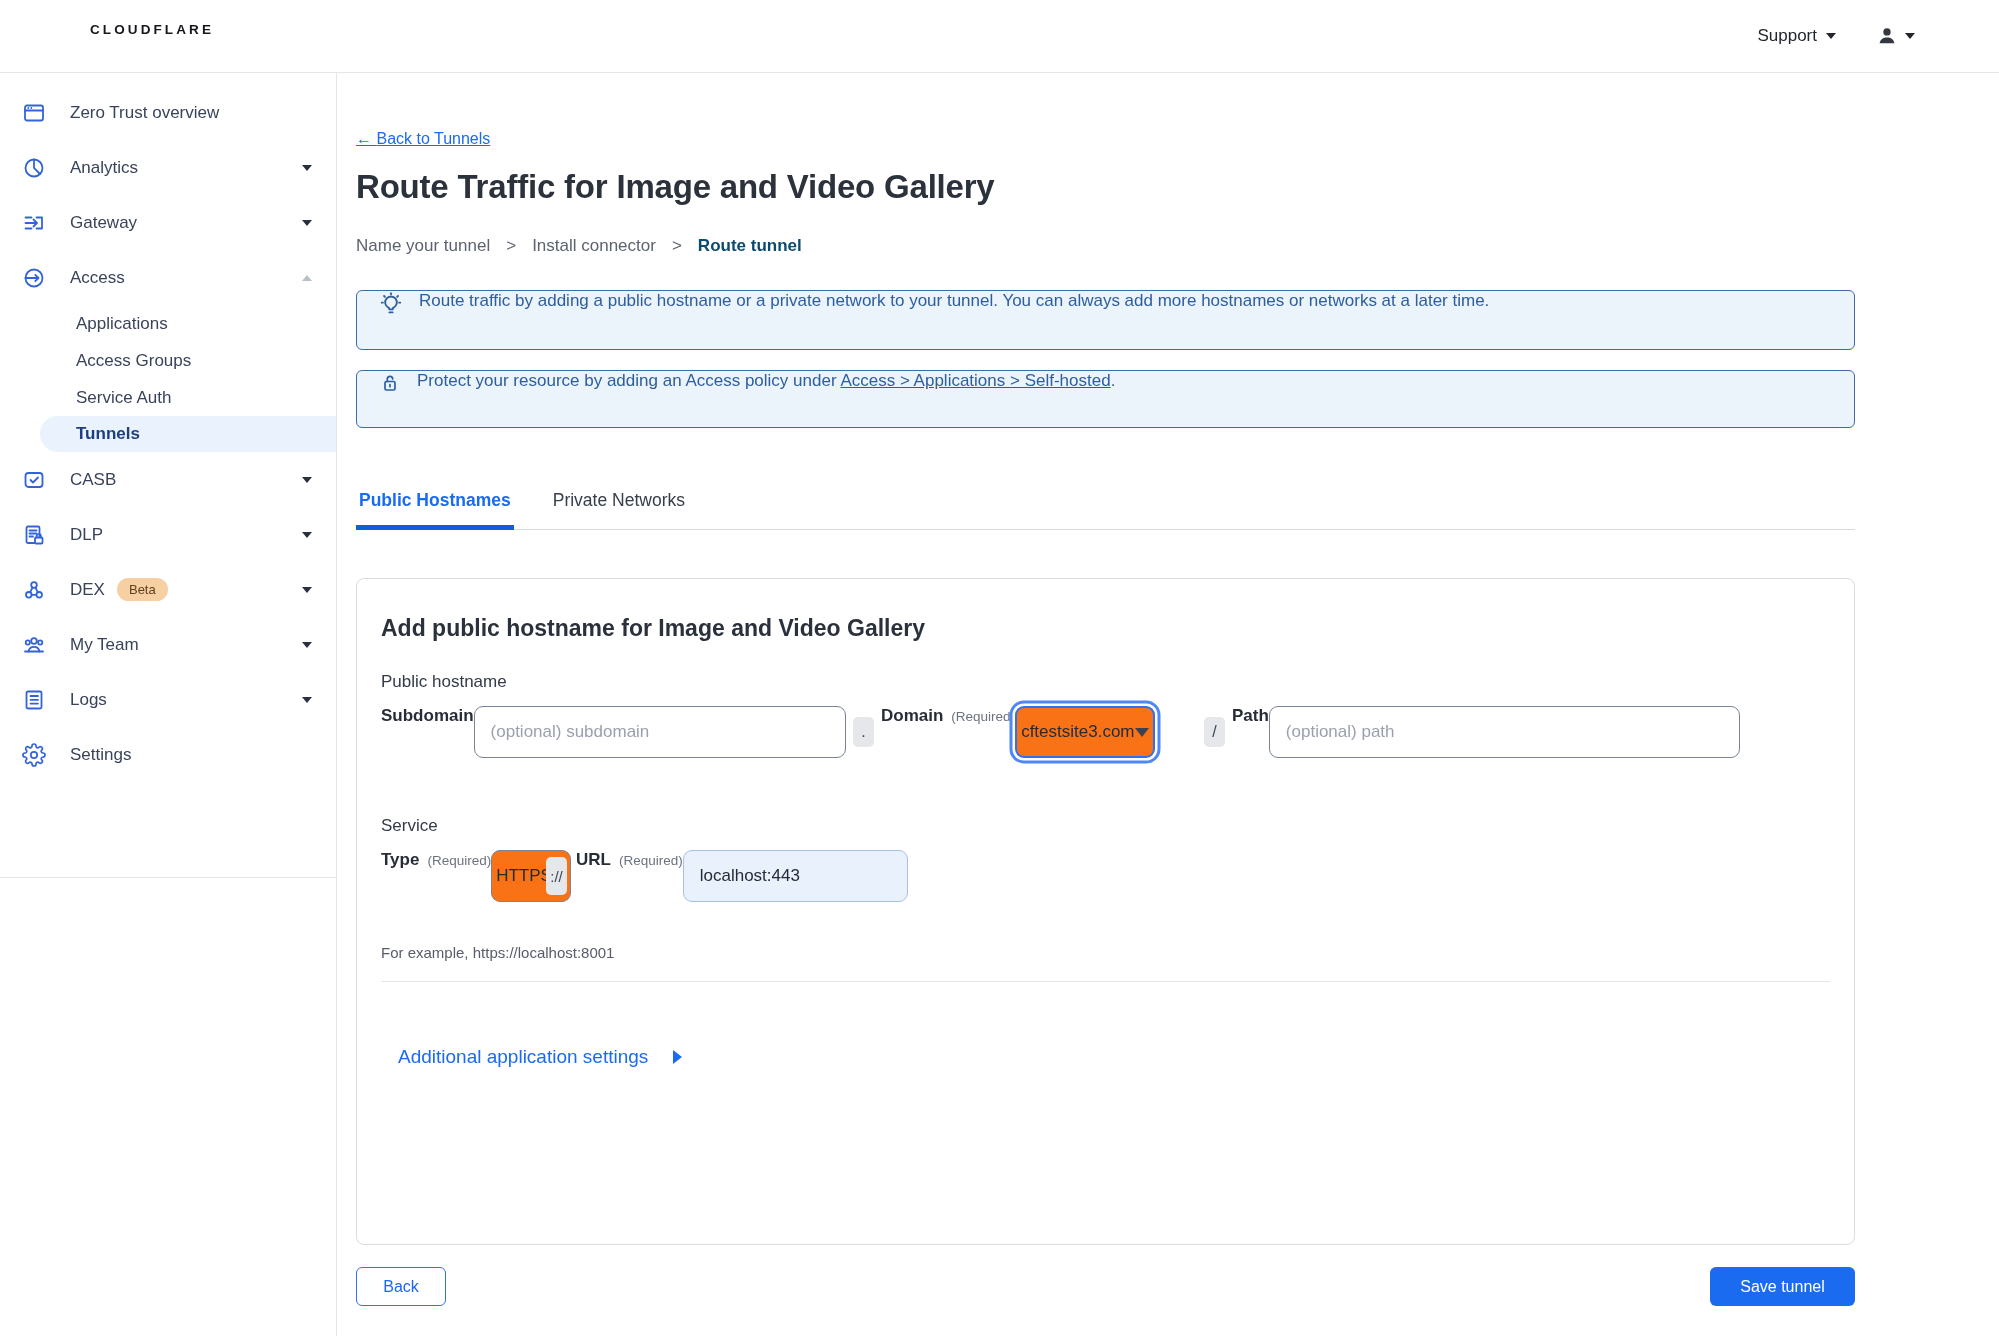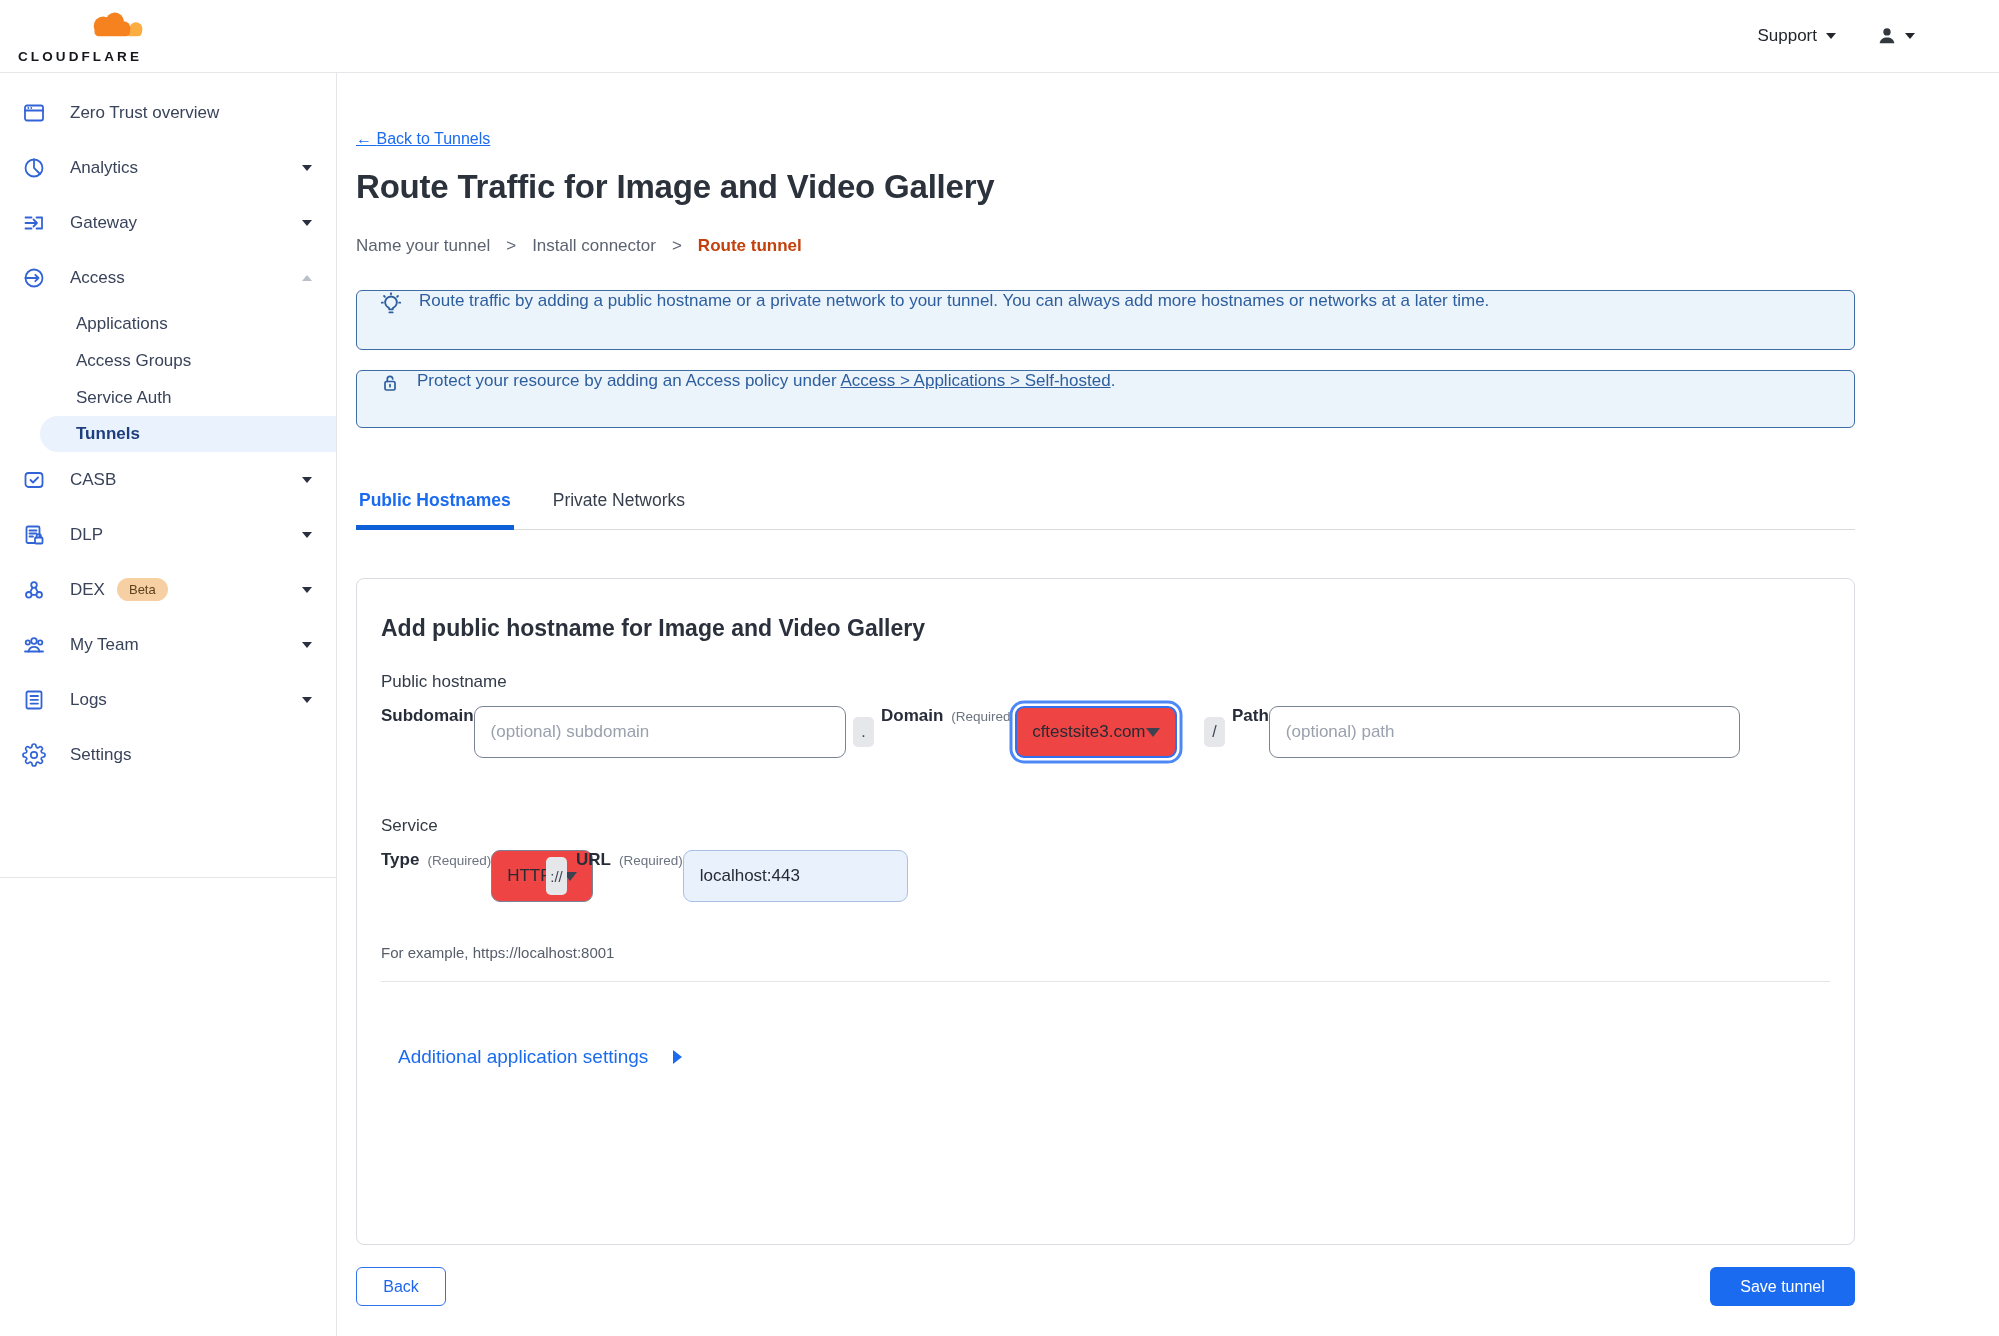--- a/index.html
+++ b/index.html
@@ -13,21 +13,21 @@
   html,body{margin:0;padding:0}
   body{
     width:1999px;height:1336px;position:relative;overflow:hidden;background:#fff;
     font-family:"Liberation Sans","DejaVu Sans",sans-serif;color:#2b313c;
   }
   svg{display:block}
 
   
   .top-header{position:absolute;top:0;left:0;right:0;height:73px;background:#fff;
     border-bottom:1px solid #e4e6ea;display:flex;align-items:center;justify-content:space-between;z-index:10;}
-  .logo{margin-left:18px;display:flex;flex-direction:column;cursor:pointer;width:150px;gap:8px;}
+  .logo{margin-left:18px;display:flex;flex-direction:row;cursor:pointer;width:150px;gap:8px;}
   .logo .cloud{margin-left:64px}
   .wordmark{font-size:13.5px;font-weight:700;letter-spacing:3.1px;color:#15171c;margin-top:1px;white-space:nowrap}
   .header-right{display:flex;align-items:center;gap:40px;margin-right:84px}
   .support-menu{display:flex;align-items:center;gap:9px;font-size:17px;color:#22262d;cursor:pointer}
   .user-menu{display:flex;align-items:center;gap:7px;color:#33373e;cursor:pointer}
   .chev-solid{width:0;height:0;border-left:5.5px solid transparent;border-right:5.5px solid transparent;border-top:6.5px solid #23262c}
 
   
   .sidebar{position:absolute;top:73px;left:0;bottom:0;width:337px;background:#fff;border-right:1px solid #e4e6ea}
   .team-row{height:80px;display:flex;align-items:center;gap:16px;padding:0 22px 0 20px;border-bottom:1px solid #e4e6ea;cursor:pointer}
@@ -46,21 +46,21 @@
   .badge-beta{background:var(--beta-bg);color:var(--beta-text);font-size:13px;line-height:1;padding:5px 12px;border-radius:12px;margin-left:12px}
   .sidebar-divider{position:absolute;top:804px;left:0;right:0;border-top:1px solid #e4e6ea}
 
   
   .main{position:absolute;left:337px;top:73px;right:0;bottom:0;background:#fff;padding:57px 0 0 19px}
   .content{width:1499px}
   .back-link{display:inline-block;color:var(--link);font-size:16px;text-decoration:underline;cursor:pointer}
   .page-title{margin-top:20px;font-size:33px;font-weight:700;color:#2c323c;letter-spacing:-.2px}
   .breadcrumb{margin-top:30px;display:flex;align-items:center;gap:16px;font-size:17px;color:#5c6370}
   .crumb{cursor:pointer}
-  .crumb.current{font-weight:700;color:#c2410c;cursor:default}
+  .crumb.current{font-weight:700;color:#0c4a6e;cursor:default}
   .banner{margin-top:34px;height:60px;border:1px solid var(--banner-border);border-radius:6px;background:var(--banner-bg);
     display:flex;padding:0 21px;gap:15px;color:var(--banner-text);font-size:17px}
   .banner.second{margin-top:20px;height:58px}
   .banner .bicon{flex:none;color:var(--banner-text)}
   .banner a{color:inherit;text-decoration:underline;cursor:pointer}
 
   .tabs{margin-top:62px;display:flex;gap:36px;border-bottom:1px solid #d8dade}
   .tab{font-size:17.5px;color:#373e4b;padding:0 3px 14px;border-bottom:5px solid transparent;margin-bottom:-1px;cursor:pointer}
   .tab.active{color:var(--accent);font-weight:700;border-bottom-color:#0e60d8}
 
@@ -71,22 +71,22 @@
   .fcol{display:flex;flex-direction:row}
   .flabel{font-size:17px;font-weight:700;color:#272d38;margin-bottom:14px;display:flex;align-items:baseline;gap:8px;white-space:nowrap}
   .freq{font-size:13.5px;font-weight:400;color:#6b7380}
   .tinput{height:52px;border:1.4px solid #7b8494;border-radius:9px;padding:0 16px;font-size:17px;color:#262b34;
     background:#fff;font-family:inherit;outline:none;width:100%}
   .tinput::placeholder{color:#9aa1ad}
   .w-subdomain{width:465px}.w-domain{width:316px}.w-path{width:508px}.w-type{width:156px}.w-url{width:332px}
   .sep{height:30px;min-width:21px;padding:0 4px;background:#e5e7ea;border-radius:5px;display:flex;align-items:center;
     justify-content:center;font-size:16px;color:#3f4552;margin:0 7px 11px;flex:none}
   .sep.scheme{height:38px;margin:0 9px 7px;font-size:15px}
-  .select{height:52px;border:1.4px solid #7b8494;border-radius:9px;padding:0 15px;display:flex;align-items:center;
-    justify-content:space-between;font-size:17px;color:#262b34;background:#ef4444;cursor:pointer}
+  .select{height:52px;border:1.4px solid #7b8494;border-radius:9px;padding:0 4px;display:flex;align-items:center;
+    justify-content:space-between;font-size:17px;color:#262b34;background:#f97316;cursor:pointer}
   .select .caret{width:0;height:0;border-left:7px solid transparent;border-right:7px solid transparent;border-top:9px solid #3c4250}
   .select.focused{border:2px solid #2f6ff0;box-shadow:0 0 0 2.5px #fff,0 0 0 5.5px #4d88f6}
   .url-input{background:var(--url-bg);border-color:#a9c0e2}
   .hint{margin-top:42px;font-size:15px;color:#565d69}
   .card-divider{margin-top:20px;border-top:1px solid #e3e5e9}
   .additional{margin-top:64px;margin-left:17px;display:inline-flex;align-items:center;gap:25px;color:var(--link);
     font-size:19px;cursor:pointer}
   .caret-right-blue{width:0;height:0;border-top:7px solid transparent;border-bottom:7px solid transparent;border-left:9px solid var(--link)}
 
   .footer-row{margin-top:22px;width:1499px;display:flex;justify-content:space-between;align-items:center}

